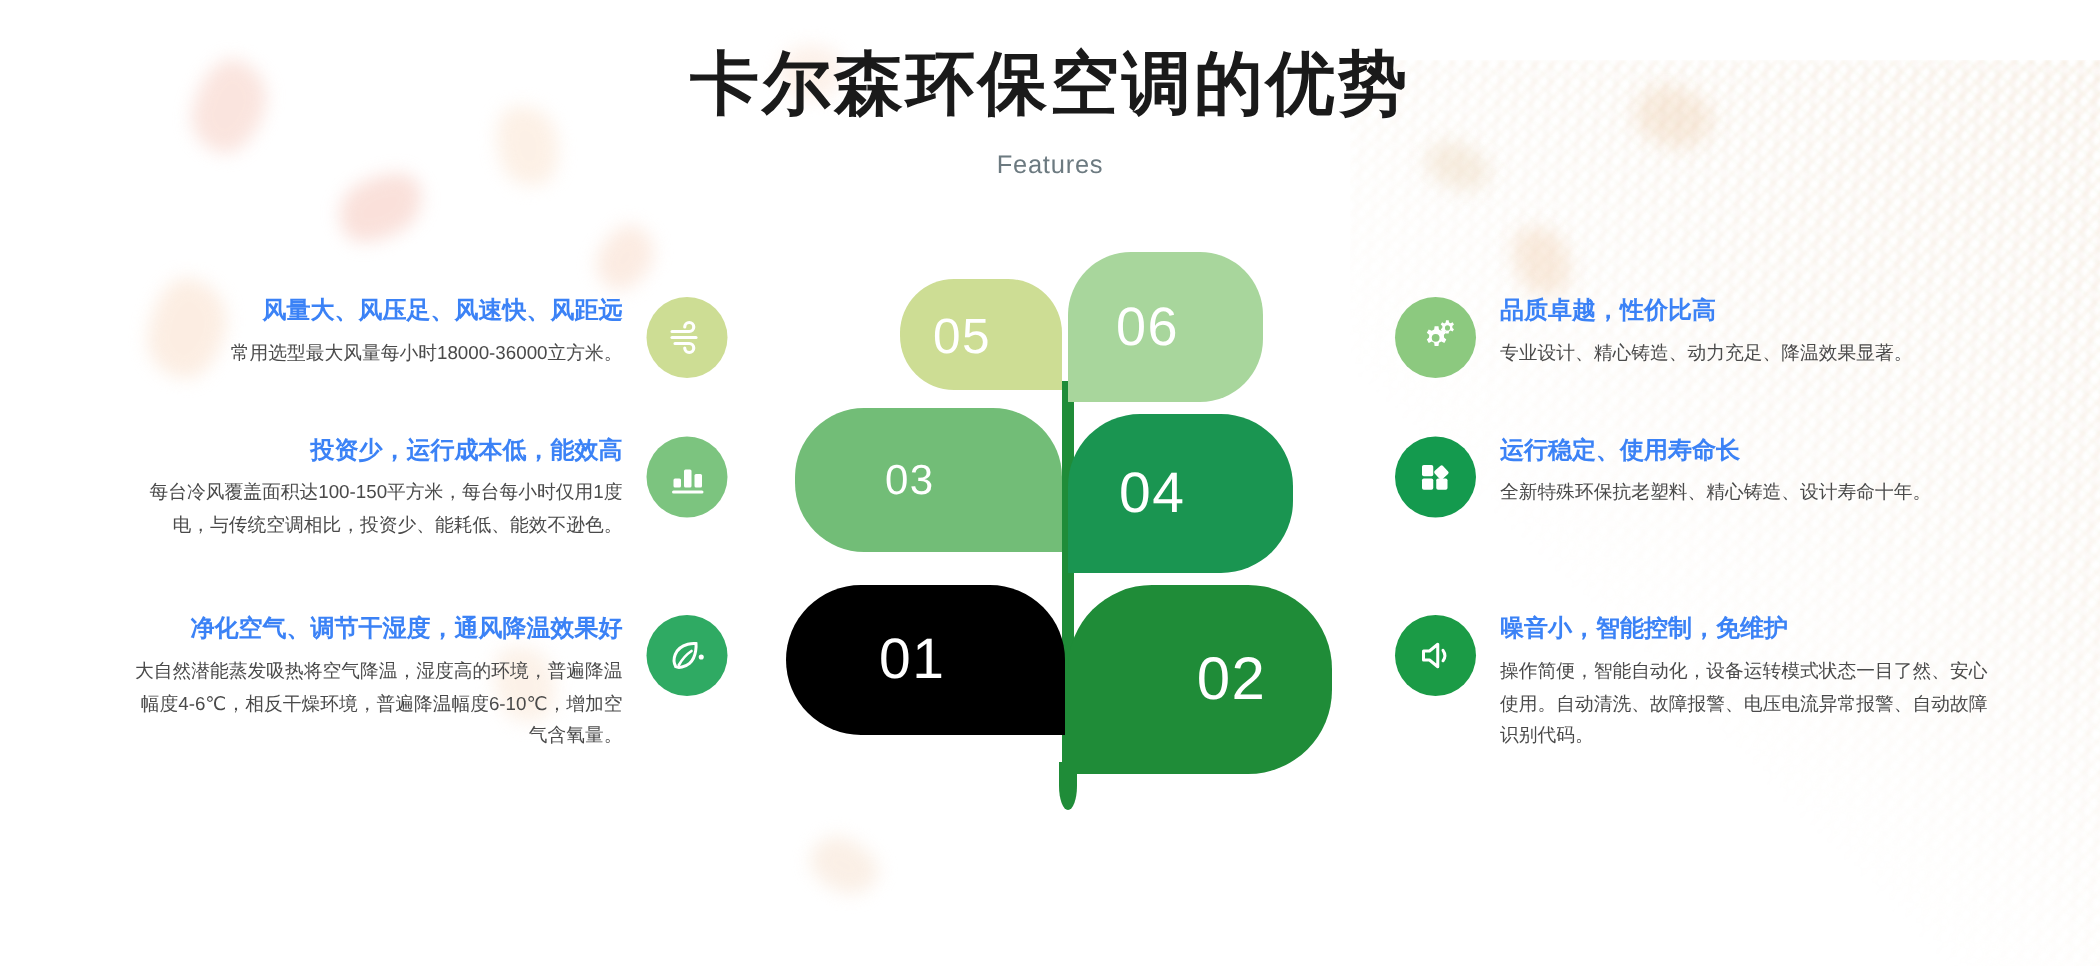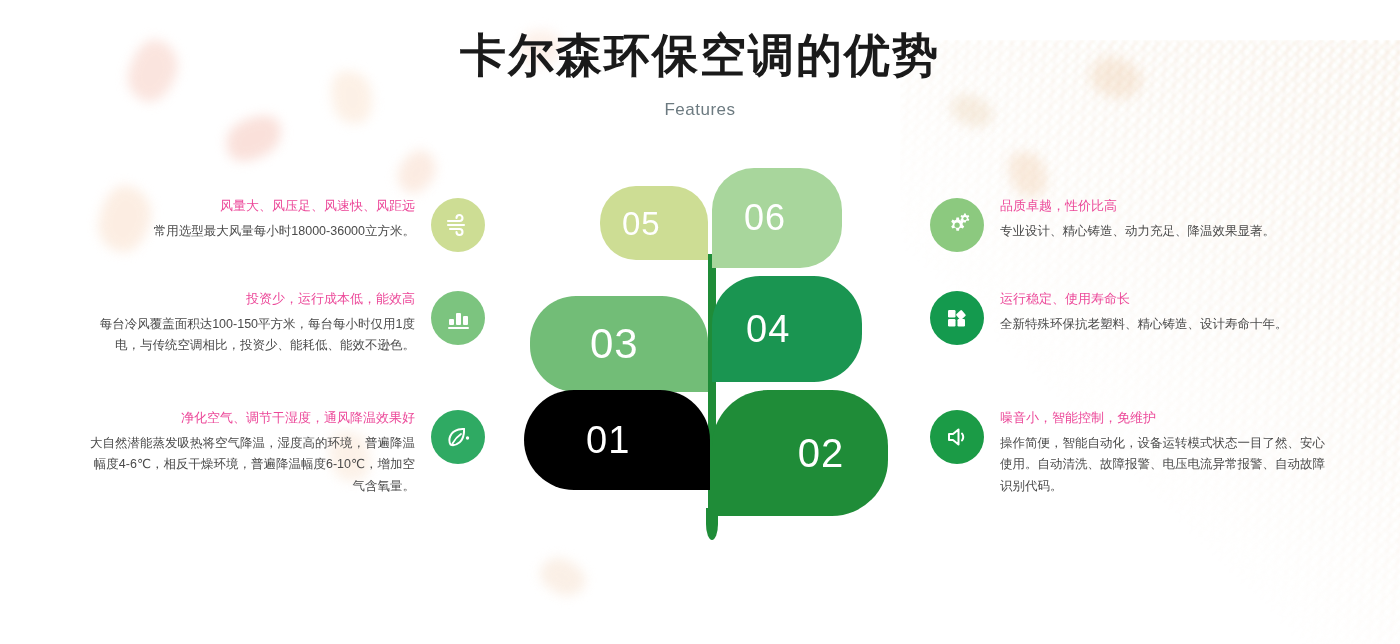--- a/index.html
+++ b/index.html
@@ -101,23 +101,23 @@
   .feature.right .icon-badge { order: 0; margin-right: 16px; }
 
   .feature-text {
     flex: 1 1 auto;
     min-width: 0;
   }
   .feature.left  .feature-text { order: 1; text-align: right; }
   .feature.right .feature-text { order: 1; text-align: left;  }
 
   .feature-title {
-    font-size: 13px;
-    font-weight: normal;
-    color: #ec4899;
+    font-size: 16px;
+    font-weight: bold;
+    color: #3b82f6;
     line-height: 1.5;
     margin: 0 0 5px 0;
     white-space: nowrap;
   }
   .feature-desc {
     font-size: 12.5px;
     color: #4a4a4a;
     line-height: 1.72;
     margin: 0;
   }
@@ -160,22 +160,21 @@
     border-radius: 42px 42px 42px 0;
     font-size: 36px;
   }
   .leaf-06 .leaf-num { margin-left: 32px; }
 
   
   .leaf-03 {
     left: 18px; top: 104px;
     width: 178px; height: 96px;
     border-radius: 46px 46px 0 46px;
-    font-size: 42px;
-    margin-top: 24px;
+    font-size: 28px;
   }
   .leaf-03 .leaf-num { margin-left: 60px; }
 
   
   .leaf-04 {
     left: 200px; top: 108px;
     width: 150px; height: 106px;
     border-radius: 48px 48px 48px 0;
     font-size: 38px;
   }

